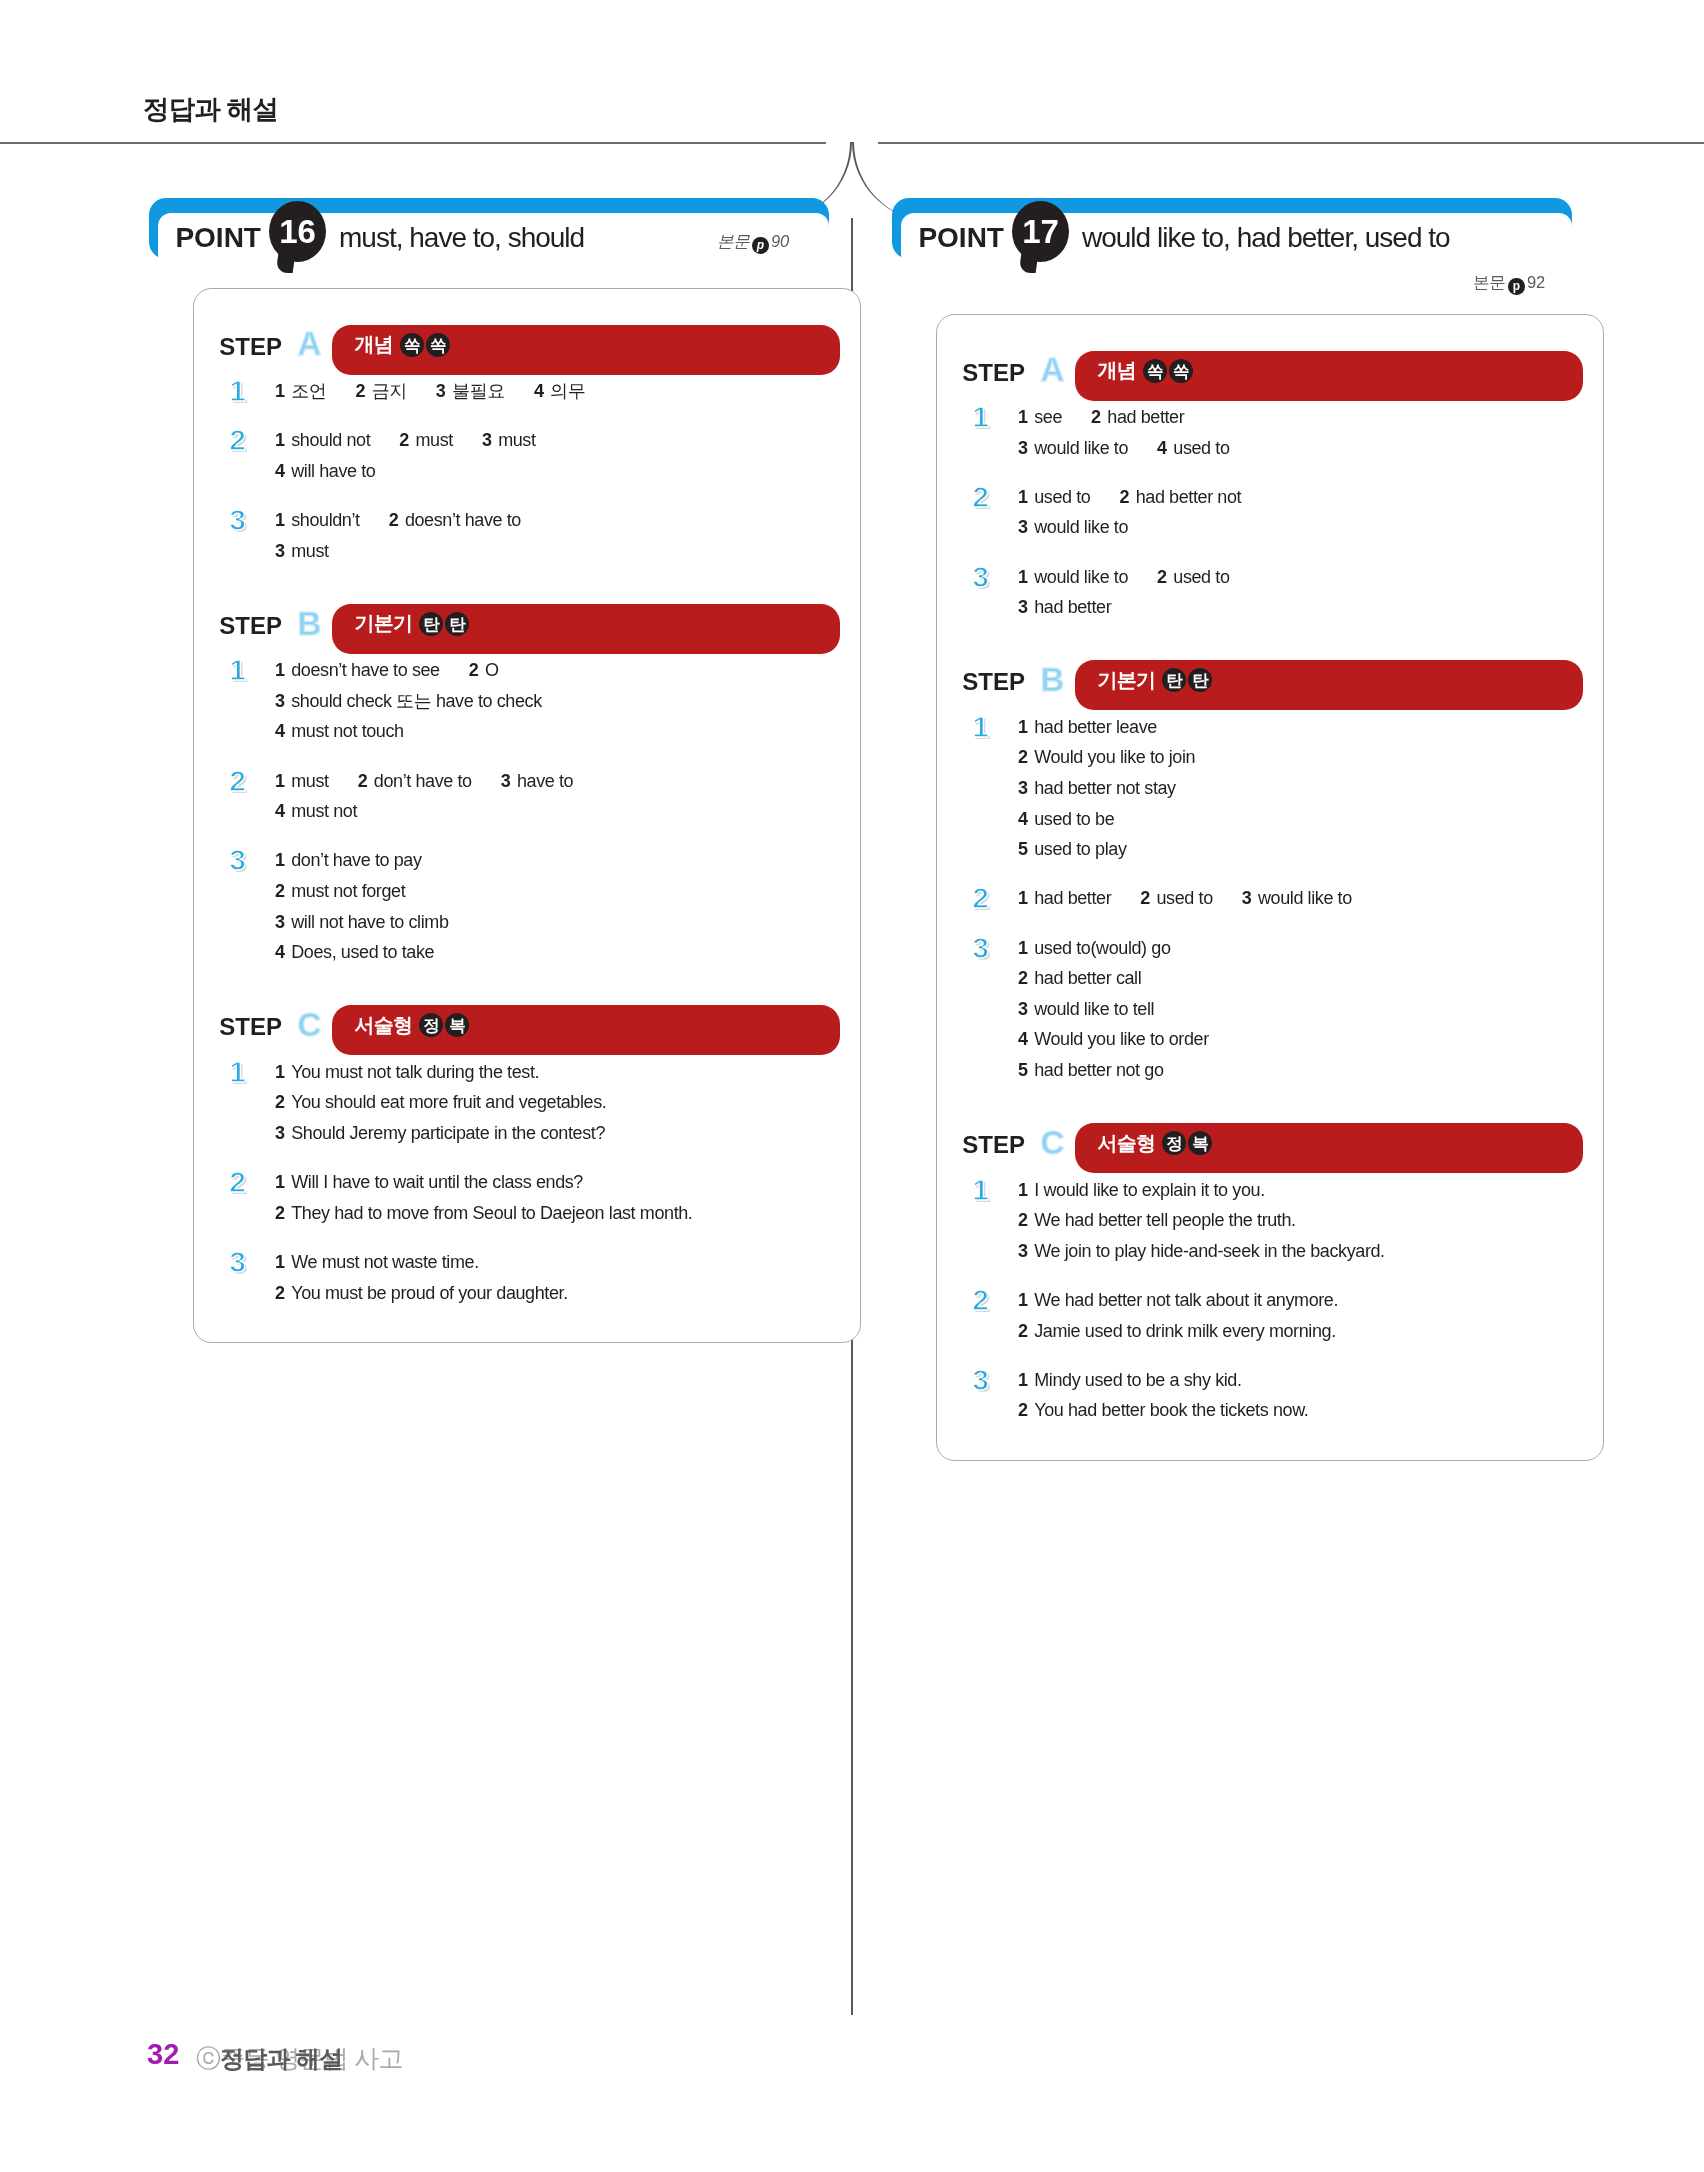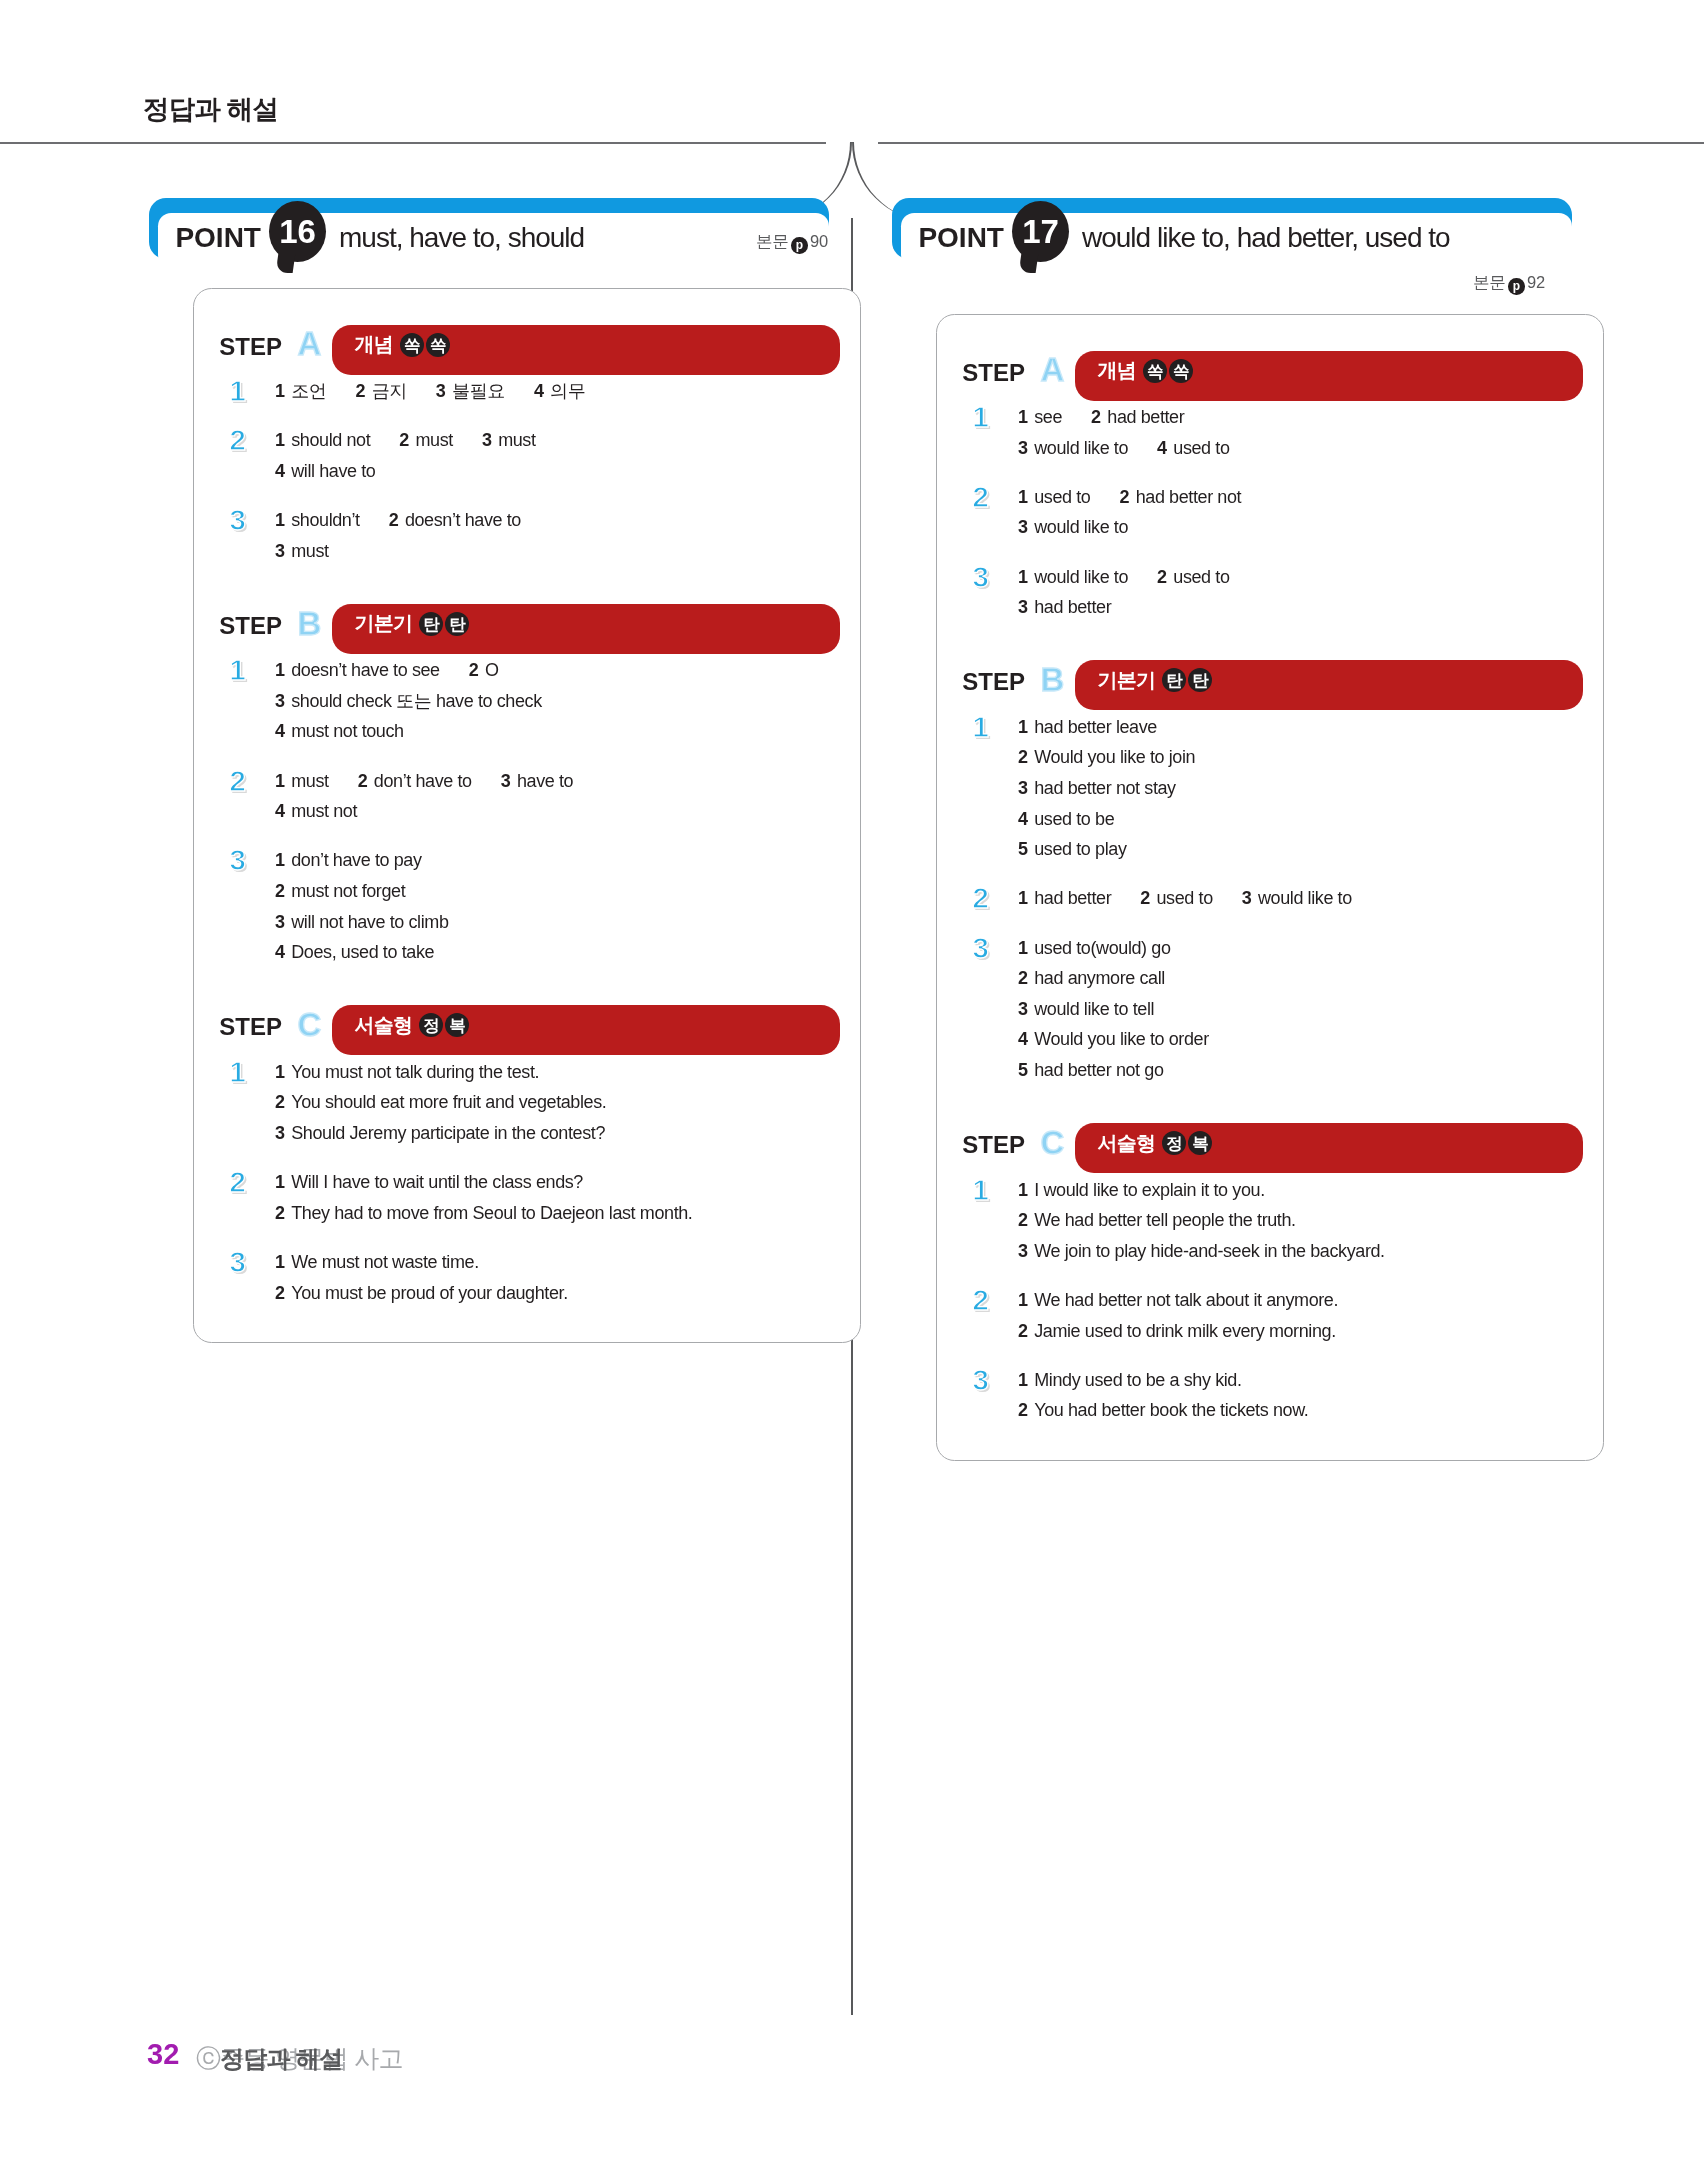--- a/index.html
+++ b/index.html
@@ -154,21 +154,21 @@
     border-radius: 50%;
     background: #231f20;
     color: #ffffff;
     font-size: 12px;
     font-weight: 700;
     text-align: center;
     vertical-align: -2px;
     margin: 0 2.6px;
   }
   
-  #point16-ref { left: 607px; top: 33px; }
+  #point16-ref { left: 568px; top: 33px; font-style: italic; }
   
   #point17-ref { left: 581px; top: 74px; }
 
   
   .answer-card {
     position: relative;
     border: 1.3px solid #a7a9ac;
     border-radius: 18.5px;
     background: #ffffff;
     box-sizing: border-box;
@@ -560,21 +560,21 @@
         <span class="an">1</span><span>had better</span><span class="sp-md"></span><span class="an">2</span><span>used to</span><span class="sp-md"></span><span class="an">3</span><span>would like to</span>
       </div>
     </div>
 
     <div class="qgroup">
       <div class="qnum">3</div>
       <div class="qline">
         <span class="an">1</span><span>used to(would) go</span>
       </div>
       <div class="qline">
-        <span class="an">2</span><span>had anymore call</span>
+        <span class="an">2</span><span>had better call</span>
       </div>
       <div class="qline">
         <span class="an">3</span><span>would like to tell</span>
       </div>
       <div class="qline">
         <span class="an">4</span><span>Would you like to order</span>
       </div>
       <div class="qline">
         <span class="an">5</span><span>had better not go</span>
       </div>

